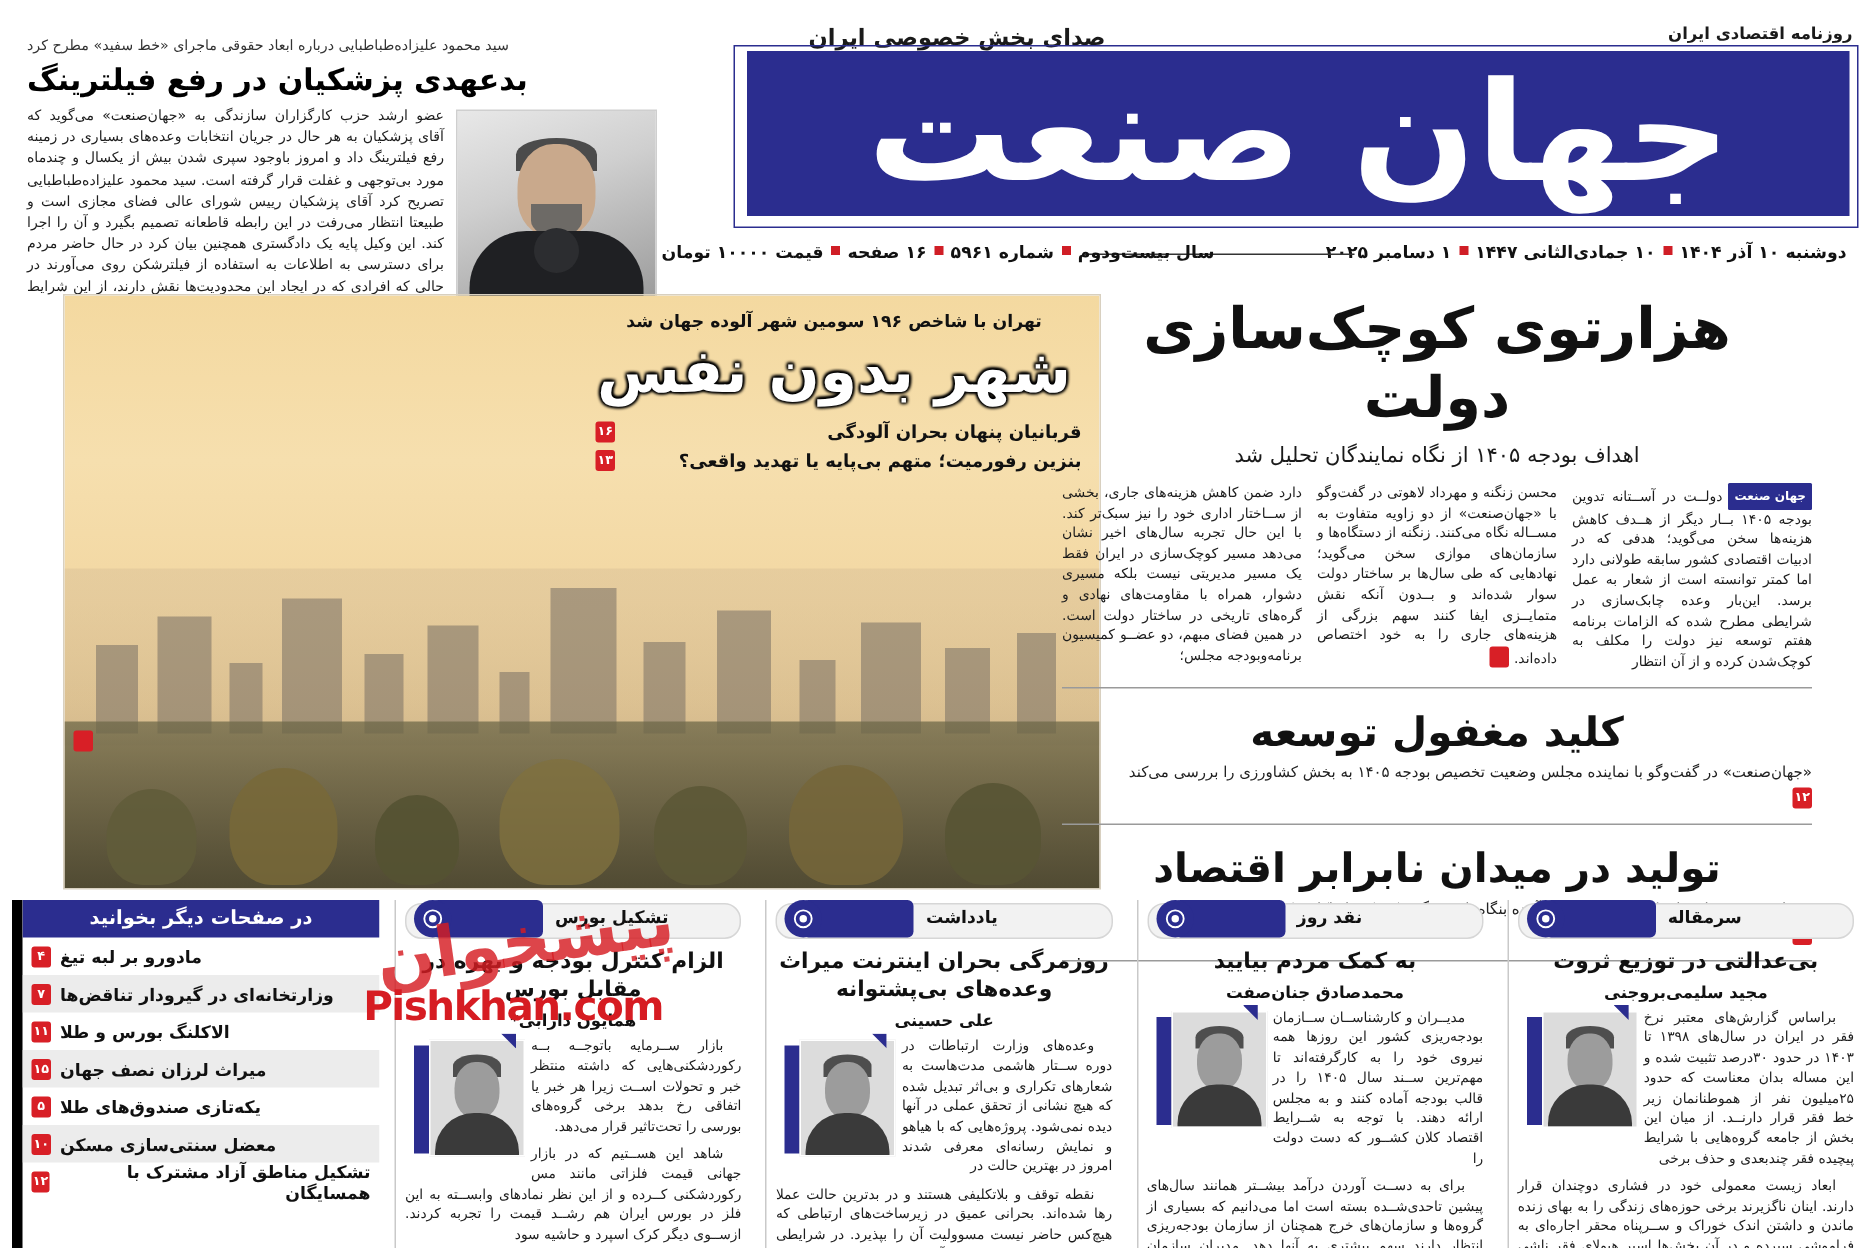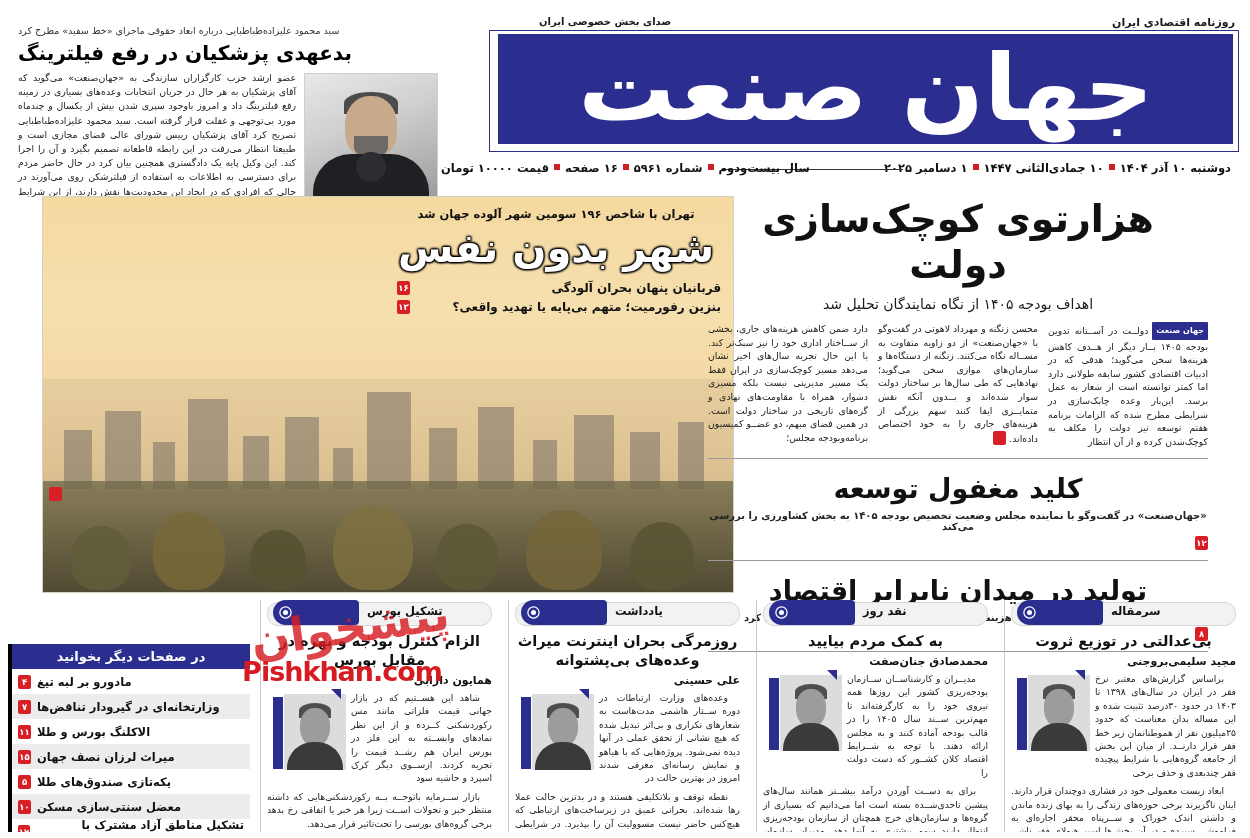--- a/index.html
+++ b/index.html
@@ -11,21 +11,21 @@
     direction:rtl;
   }
   .page{position:relative;width:1250px;height:838px;background:#fff;box-sizing:border-box;padding:0;}
 
   
   .masthead{position:absolute;top:10px;right:8px;left:8px;height:180px;}
   .mast-inner{position:relative;width:100%;height:100%;}
 
   .mast-box{position:absolute;right:3px;top:6px;width:800px;height:150px;}
   .mast-tag-right{position:absolute;right:4px;top:0px;font-size:11px;font-weight:bold;letter-spacing:-.3px;color:#1a1a1a;}
-  .mast-tag-left{position:absolute;left:100px;top:0px;font-size:10px;font-weight:bold;letter-spacing:-.3px;color:#1a1a1a;}
+  .mast-tag-left{position:absolute;left:100px;top:0px;font-size:15px;font-weight:bold;letter-spacing:-.3px;color:#1a1a1a;}
 
   .logo-plate{position:absolute;right:6px;top:18px;width:735px;height:110px;background:#2b2d8f;
      display:flex;align-items:center;justify-content:center;overflow:hidden;}
   .logo-word{font-family:"DejaVu Sans","Liberation Sans",sans-serif;color:#fff;font-weight:bold;
      font-size:92px;line-height:92px;letter-spacing:-2px;white-space:nowrap;
      transform:scaleX(1.05);}
   .logo-frame{position:absolute;right:0;top:14px;width:748px;height:120px;border:1.5px solid #2b2d8f;pointer-events:none;}
   .mast-meta{position:absolute;top:143px;right:6px;left:0;height:22px;}
   .meta-right{position:absolute;right:2px;top:2px;font-size:11.5px;font-weight:bold;white-space:nowrap;}
   .meta-left{position:absolute;left:2px;top:2px;font-size:11.5px;font-weight:bold;white-space:nowrap;}
@@ -75,41 +75,41 @@
   .lead-sub{font-size:14px;text-align:center;margin:8px 0 10px 0;color:#1a1a1a;}
   .lead-body{display:flex;gap:10px;direction:rtl;margin-top:4px;}
   .lead-body .col{flex:1;font-size:9.3px;line-height:13.6px;text-align:justify;color:#1b1b1b;}
   .stamp{display:inline-block;background:#2b2d8f;color:#fff;font-size:8px;font-weight:bold;padding:2px 4px;
      margin-left:4px;vertical-align:1px;border-radius:1px;letter-spacing:-.5px;}
   .endsq{display:inline-block;width:13px;height:14px;background:#d81f26;border-radius:2px;vertical-align:-3px;}
   .hr-thin{height:1px;background:#9a9a9a;margin:10px 0 0 0;}
 
   .sec{padding-top:10px;}
   .sec-head{font-size:27px;font-weight:bold;text-align:center;margin:4px 0 6px 0;letter-spacing:-.6px;}
-  .sec-sub{font-size:10px;text-align:center;color:#222;margin:0 0 4px 0;font-weight:bold;}
+  .sec-sub{font-size:10px;text-align:right;color:#222;margin:0 0 4px 0;}
   .sec-foot{display:flex;align-items:center;}
   .sec-foot .badge{width:13px;height:14px;background:#d81f26;color:#fff;font-size:8.5px;font-weight:bold;
      line-height:14px;text-align:center;border-radius:2px;}
 
   
   .bottom{position:absolute;top:600px;right:8px;left:8px;height:232px;display:flex;gap:10px;direction:rtl;}
   .bcol{flex:1;position:relative;border-left:1px solid #c9c9c9;padding:0 6px;overflow:hidden;}
   .bcol:last-child{border-left:none;}
-  .bcol.idx{flex:0 0 238px;border-left:4px solid #000000;padding:0;margin-top:44px;}
+  .bcol.idx{flex:0 0 238px;border-left:7px solid #000000;padding:0;}
 
   .tab{position:relative;height:26px;margin-bottom:6px;}
   .tab-bar{position:absolute;right:0;left:0;top:2px;height:22px;background:#f2f2f2;border:1px solid #d6d6d6;border-radius:11px;}
   .tab-blue{position:absolute;left:18px;top:0;width:74px;height:25px;background:#2b2d8f;border-radius:4px;}
   .tab-circle{position:absolute;left:6px;top:0px;width:25px;height:25px;border-radius:50%;background:#2b2d8f;
      display:flex;align-items:center;justify-content:center;}
   .tab-circle svg{width:15px;height:15px;}
   .tab-label{position:absolute;left:100px;top:4px;font-size:11.5px;font-weight:bold;color:#111;white-space:nowrap;}
 
   .bhead{font-size:14.5px;font-weight:bold;text-align:center;line-height:19px;margin:4px 0 4px 0;}
-  .bauthor{font-size:11px;font-weight:bold;margin:0 0 4px 0;}
+  .bauthor{font-size:11px;font-weight:bold;text-align:center;margin:0 0 4px 0;}
   .bphoto{float:left;width:74px;height:84px;margin:2px 4px 4px 6px;position:relative;}
   .bphoto .shadow{position:absolute;left:0;top:4px;width:62px;height:72px;background:#2b2d8f;}
   .bphoto .pic{position:absolute;left:10px;top:0;width:62px;height:76px;background:#dcdcdc;border:1px solid #fff;overflow:hidden;}
   .bphoto .pic .f{position:absolute;left:50%;top:14px;transform:translateX(-50%);width:30px;height:38px;border-radius:46%;background:#9c9c9c;}
   .bphoto .pic .h{position:absolute;left:50%;top:9px;transform:translateX(-50%);width:32px;height:15px;border-radius:50% 50% 0 0;background:#4e4e4e;}
   .bphoto .pic .b{position:absolute;left:50%;bottom:0;transform:translateX(-50%);width:56px;height:28px;border-radius:26px 26px 0 0;background:#3a3a3a;}
   .bphoto .tick{position:absolute;left:58px;top:-4px;width:10px;height:10px;background:#2b2d8f;
      clip-path:polygon(0 0,100% 0,100% 100%);}
   .btext{font-size:9.2px;line-height:13.4px;text-align:justify;color:#1c1c1c;}
   .btext p{margin:0 0 5px 0;text-indent:12px;}
@@ -358,22 +358,22 @@
       <div class="bphoto">
         <div class="shadow"></div>
         <div class="pic">
           <div class="h"></div>
           <div class="f"></div>
           <div class="b"></div>
         </div>
         <div class="tick"></div>
       </div>
       <div class="btext">
+        <p>بازار ســرمایه با‌توجــه بــه رکوردشکنی‌هایی که داشته منتظر خبر و تحولات اســت زیرا هر خبر یا اتفاقی رخ بدهد برخی گروه‌های بورسی را تحت‌تاثیر قرار می‌دهد.</p>
         <p>شاهد این هســتیم که در بازار جهانی قیمت فلزاتی مانند مس رکوردشکنی کــرده و از این نظر نمادهای وابســته به این فلز در بورس ایران هم رشــد قیمت را تجربه کردند. ازســوی دیگر کرک اسپرد و حاشیه سود</p>
-        <p>بازار ســرمایه با‌توجــه بــه رکوردشکنی‌هایی که داشته منتظر خبر و تحولات اســت زیرا هر خبر یا اتفاقی رخ بدهد برخی گروه‌های بورسی را تحت‌تاثیر قرار می‌دهد.</p>
       </div>
     </div>
 
     <div class="bcol idx">
       <div class="idx-title">در صفحات دیگر بخوانید</div>
       <ul class="idx-list">
         <li class="idx-item">
           <span class="lbl">مادورو بر لبه تیغ</span>
           <span class="badge">۴</span>
         </li>

